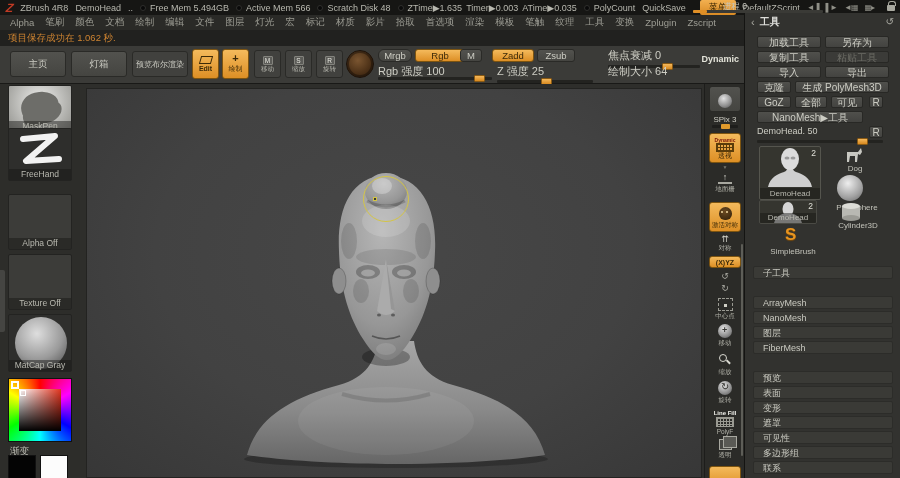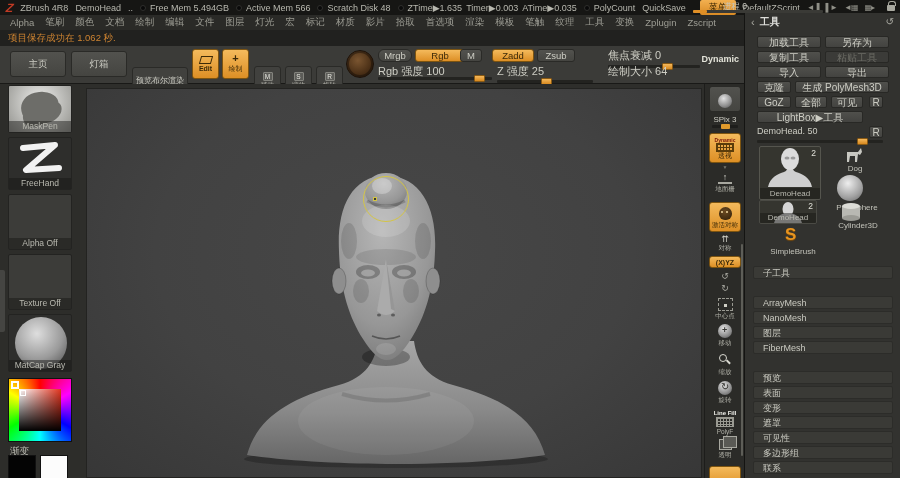--- a/index.html
+++ b/index.html
@@ -30,21 +30,21 @@
   
   .statusbar { position:absolute; top:30px; left:0; width:744px; height:16px; background:#21211f;
                color:#cd8331; font-size:9.5px; line-height:16px; padding:0 8px; }
 
   
   .shelf { position:absolute; top:46px; left:0; width:744px; height:38px; background:#3b3b38; border-bottom:1px solid #191917;}
   .abs { position:absolute; }
   .btn { background:linear-gradient(#52524e,#454541); border:1px solid #2a2a27; border-radius:3px;
          color:#cdcdc4; display:flex; align-items:center; justify-content:center; font-size:9.5px;}
   .btn.orange { background:linear-gradient(#f4ba5c,#dd8f25); color:#3d2a08; border-color:#7d5410; }
-  .btn.flat { background:#41413e;margin-top:16px; }
+  .btn.flat { background:#41413e; }
   .txt-dim { color:#6e6e66; font-size:9.5px; display:flex; align-items:center; justify-content:center;}
   .slider-label { font-size:11px; color:#cdcdc4; white-space:nowrap; }
   .slider-track { background:#232320; height:3px; border-radius:1px; position:relative; }
   .slider-handle { position:absolute; top:-2px; width:11px; height:7px; border-radius:1px;
                    background:linear-gradient(#f4b85c,#d8891f); border:1px solid #8a5a14;}
   .mini-col { display:flex; flex-direction:column; align-items:center; justify-content:center; gap:1px; }
   .key-box { width:10px; height:9px; background:#5c5c58; border:1px solid #83837d; color:#e8e8e0;
              font-size:6.5px; display:flex; align-items:center; justify-content:center; border-radius:1px;}
   .tiny-label { font-size:6.5px; color:#b8b8af; line-height:6px; }
   .edit-quad { width:12px; height:8px; border:1.5px solid #3d2a08; transform:skewX(-16deg); }
@@ -267,21 +267,21 @@
   <div class="abs dynamic-label" style="right:5px; top:8px;">Dynamic</div>
 </div>
 
 <div class="left-tray">
   <div class="thumb" style="top:1px; height:48px;">
     <div class="maskpen-bg">
         <div class="maskpen-blob"></div>
       </div>
     <div class="thumb-label">MaskPen</div>
   </div>
-  <div class="thumb" style="top:53px; height:53px; background:#2e2e2c;">
+  <div class="thumb" style="top:44px; height:53px; background:#2e2e2c;">
     <svg width="62" height="40" viewBox="0 0 62 40">
       <path d="M14 10 L46 7 L17 32 L50 30" fill="none" stroke="#f2f2f2" stroke-width="6" stroke-linecap="round" stroke-linejoin="round"></path>
     </svg>
     <div class="thumb-label">FreeHand</div>
   </div>
   <div class="thumb" style="top:110px; height:56px;">
     <div class="thumb-label">Alpha Off</div>
   </div>
   <div class="thumb" style="top:170px; height:56px;">
     <div class="thumb-label">Texture Off</div>
@@ -440,21 +440,21 @@
   <div class="p-btn" style="left:12px; top:38px; width:64px;">复制工具</div>
   <div class="p-btn dim" style="left:80px; top:38px; width:64px;">粘贴工具</div>
   <div class="p-btn" style="left:12px; top:53px; width:64px;">导入</div>
   <div class="p-btn" style="left:80px; top:53px; width:64px;">导出</div>
   <div class="p-btn" style="left:12px; top:68px; width:34px;">克隆</div>
   <div class="p-btn" style="left:50px; top:68px; width:94px;">生成 PolyMesh3D</div>
   <div class="p-btn" style="left:12px; top:83px; width:34px;">GoZ</div>
   <div class="p-btn" style="left:50px; top:83px; width:32px;">全部</div>
   <div class="p-btn" style="left:86px; top:83px; width:32px;">可见</div>
   <div class="p-btn" style="left:124px; top:83px; width:14px;">R</div>
-  <div class="p-btn" style="left:12px; top:98px; width:106px;">LightBox▶工具</div>
+  <div class="p-btn" style="left:12px; top:98px; width:106px;">NanoMesh▶工具</div>
 
   <div class="abs slider-label" style="left:756px; top:126px; position:absolute;"></div>
   <div style="position:absolute; left:12px; top:113px; font-size:9px; color:#cdcdc4;">
     <span>DemoHead.</span> <span>50</span>
   </div>
   <div class="p-btn" style="left:124px; top:113px; width:14px;">R</div>
   <div class="slider-track" style="position:absolute; left:12px; top:127px; width:126px;">
     <div class="slider-handle" style="left:100px;"></div>
   </div>
 

